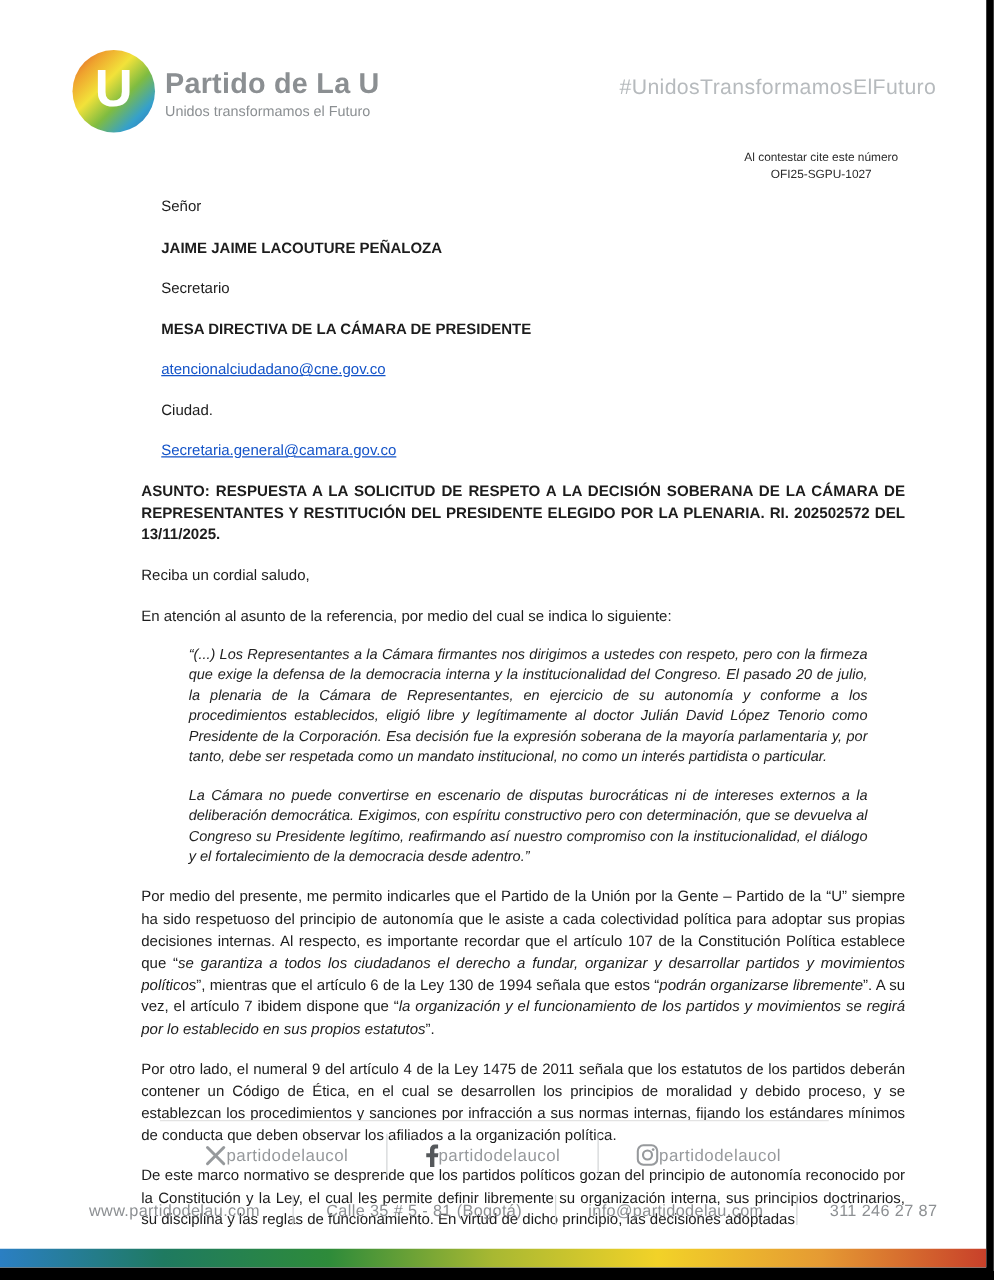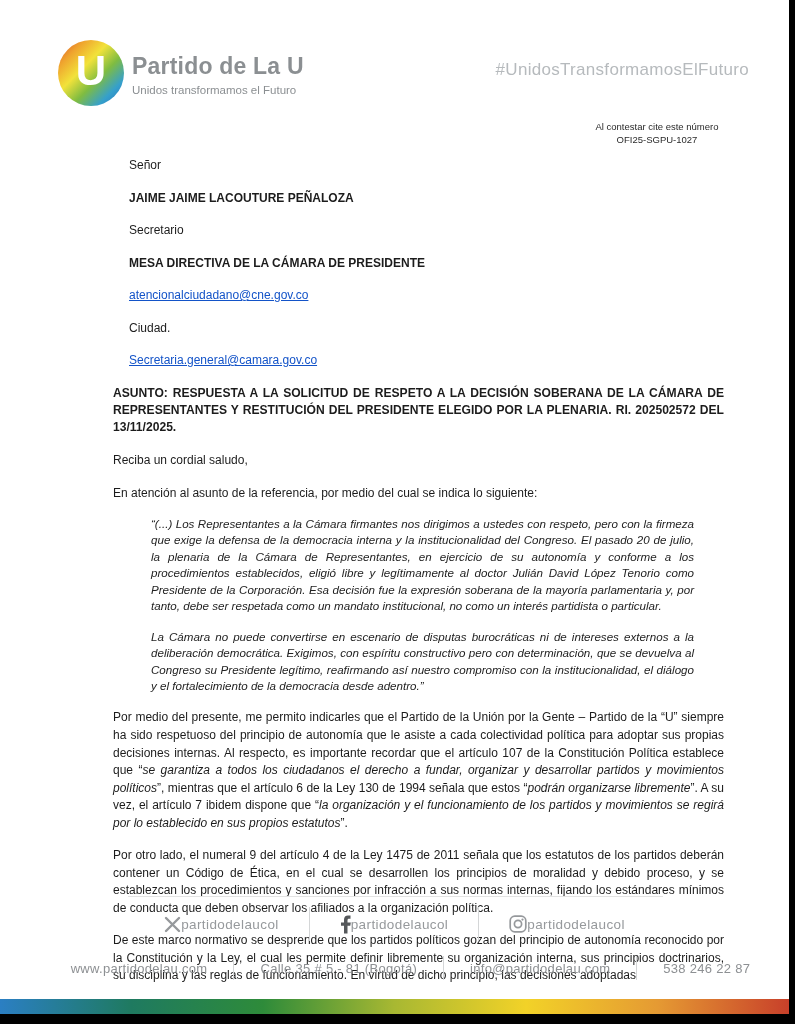--- a/index.html
+++ b/index.html
@@ -142,18 +142,18 @@
     </div>
   </div>
 
   <div class="contact-row">
     <span class="contact-item">www.partidodelau.com</span>
     <span class="contact-sep"></span>
     <span class="contact-item">Calle 35 # 5 - 81 (Bogotá)</span>
     <span class="contact-sep"></span>
     <span class="contact-item">info@partidodelau.com</span>
     <span class="contact-sep"></span>
-    <span class="contact-item">538 246 22 87</span>
+    <span class="contact-item">311 246 27 87</span>
   </div>
 
   <div class="rainbow-bar" style="background: linear-gradient(90deg, rgb(43, 127, 195), rgb(31, 122, 96), rgb(46, 139, 58), rgb(168, 184, 50), rgb(242, 210, 40), rgb(229, 154, 51), rgb(200, 64, 42));"></div>
 
 </div>
 
 </body></html>

